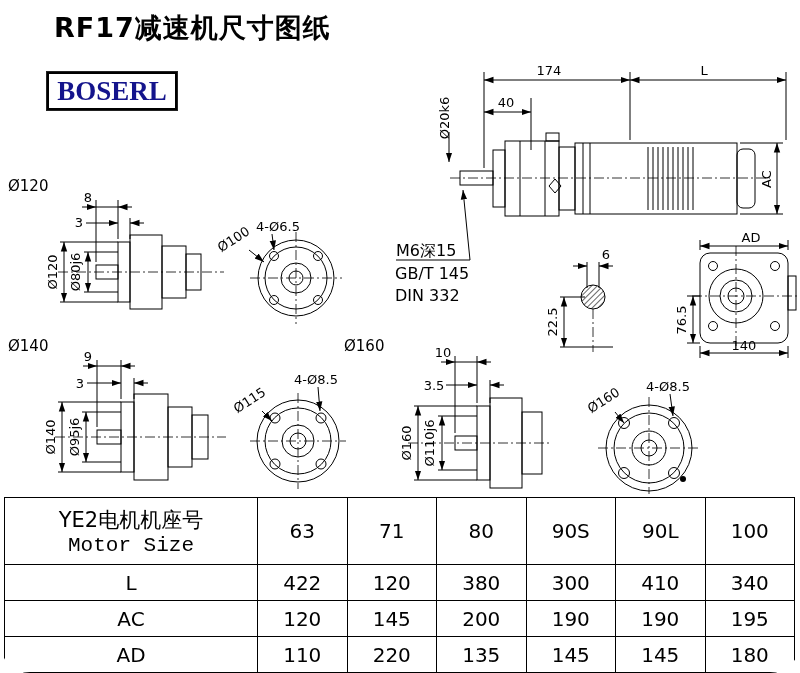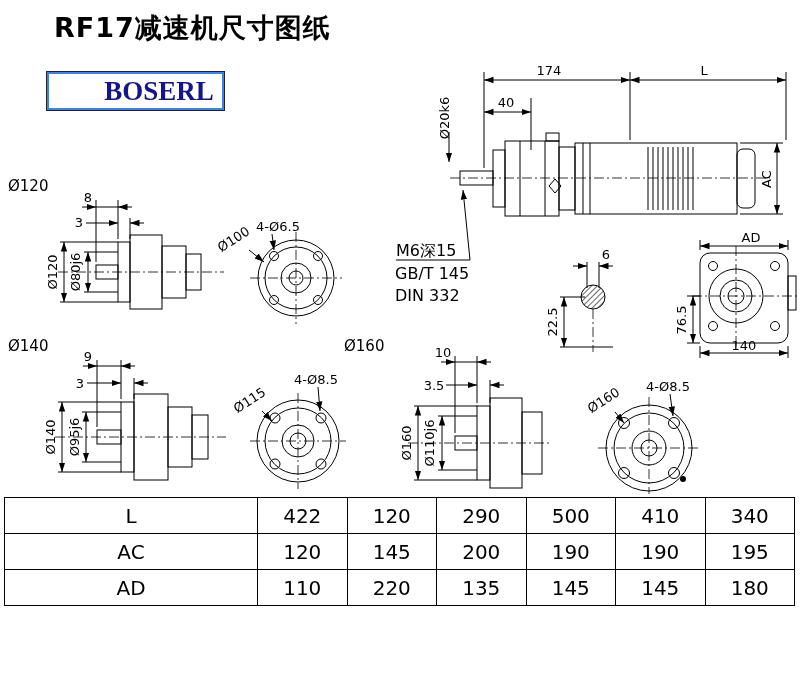--- a/index.html
+++ b/index.html
@@ -1,20 +1,20 @@
 <!DOCTYPE html>
 <html><head>
 <meta charset="utf-8">
 <style>
   html,body{margin:0;padding:0;}
   .sheet{position:relative;width:800px;height:673px;background:#fff;overflow:hidden;
          font-family:"DejaVu Sans","Liberation Sans",sans-serif;color:#000;border-radius:30px;}
   .page-title{position:absolute;left:54px;top:10px;font-size:27px;font-weight:700;letter-spacing:1px;}
   .logo-box{position:absolute;left:47px;top:72px;width:126px;height:34px;background:#fff;
-            border:2px solid #3b82f6;outline:1px solid #222;display:flex;align-items:center;justify-content:center;padding-left:47px;}
+            border:2px solid #000000;outline:1px solid #222;display:flex;align-items:center;justify-content:center;}
   .logo-box span{font-family:"Liberation Serif","DejaVu Serif",serif;font-weight:700;font-size:27px;color:#14148c;line-height:1;}
   svg.draw{position:absolute;left:0;top:0;}
   .ln{fill:none;stroke:#000;stroke-width:1;}
   .cl{fill:none;stroke:#000;stroke-width:0.8;stroke-dasharray:10 3 2 3;}
   .dim{font-size:13px;fill:#000;text-anchor:middle;font-family:"DejaVu Sans",sans-serif;}
   .lbl{font-size:15px;fill:#000;text-anchor:start;font-family:"DejaVu Sans",sans-serif;}
   .note{font-size:16px;fill:#000;text-anchor:start;font-family:"DejaVu Sans",sans-serif;}
   table.dim-table{position:absolute;left:4px;top:497px;width:791px;border-collapse:collapse;
                   table-layout:fixed;text-align:center;font-size:20px;}
   table.dim-table td{border:1px solid #000;padding:0;vertical-align:middle;}
@@ -268,26 +268,38 @@
       <circle cx="683" cy="479" r="3" fill="#000"></circle>
       <text class="dim" x="668" y="391">4-Ø8.5</text>
       <line class="ln" x1="670" y1="394" x2="673" y2="416" marker-end="url(#ae)"></line>
       <text class="dim" transform="rotate(-33 606 404)" x="606" y="404">Ø160</text>
       <line class="ln" x1="615" y1="412" x2="624" y2="423" marker-end="url(#ae)"></line>
     </g>
   </svg>
 
   <table class="dim-table">
     <tbody>
+        <tr class="hdr">
+      <td class="first">
+        <div class="hdr-cn">YE2电机机座号</div>
+        <div class="hdr-en">Motor Size</div>
+      </td>
+      <td>63</td>
+      <td>71</td>
+      <td>80</td>
+      <td>90S</td>
+      <td>90L</td>
+      <td>100</td>
+    </tr>
     <tr class="row">
       <td class="first">L</td>
       <td>422</td>
       <td>120</td>
-      <td>290</td>
-      <td>500</td>
+      <td>380</td>
+      <td>300</td>
       <td>410</td>
       <td>340</td>
     </tr>
     <tr class="row">
       <td class="first">AC</td>
       <td>120</td>
       <td>145</td>
       <td>200</td>
       <td>190</td>
       <td>190</td>

